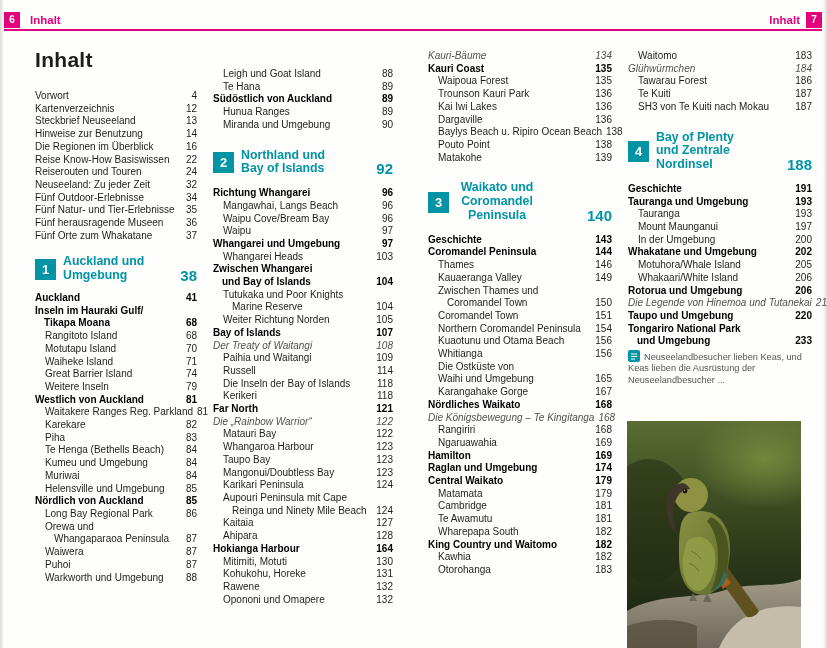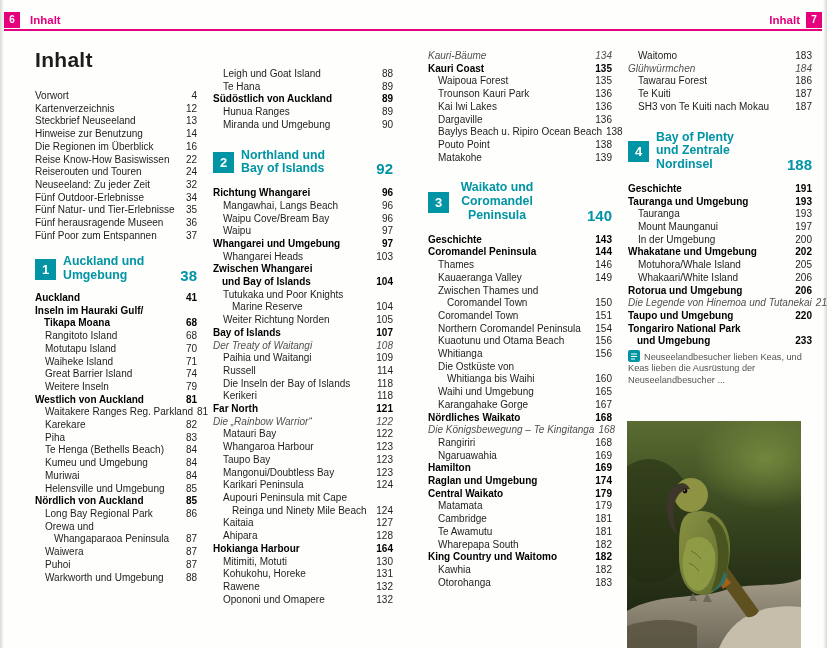--- a/index.html
+++ b/index.html
@@ -116,21 +116,21 @@
         </div>
         <div class="entry ind0">
           <span class="lbl">Fünf Natur- und Tier-Erlebnisse</span>
           <span class="pg">35</span>
         </div>
         <div class="entry ind0">
           <span class="lbl">Fünf herausragende Museen</span>
           <span class="pg">36</span>
         </div>
         <div class="entry ind0">
-          <span class="lbl">Fünf Poor zum Entspannen</span>
+          <span class="lbl">Fünf Orte zum Whakatane</span>
           <span class="pg">37</span>
         </div>
       </div>
     <div class="chapter ch1">
       <div class="chnum">1</div>
       <div class="chtitle">Auckland und Umgebung</div>
       <div class="chpage">38</div>
     </div>
     <div>
         <div class="entry b ind0">
@@ -466,24 +466,20 @@
         <div class="entry ind1">
           <span class="lbl">Kuaotunu und Otama Beach</span>
           <span class="pg">156</span>
         </div>
         <div class="entry ind1">
           <span class="lbl">Whitianga</span>
           <span class="pg">156</span>
         </div>
         <div class="entry ind1 multi">
           <div class="l1"><span class="lbl">Die Ostküste von</span></div>
-          <div class="l2">
-            <span class="lbl">Whitianga bis Waihi</span>
-            <span class="pg">160</span>
-          </div>
         </div>
         <div class="entry ind1">
           <span class="lbl">Waihi und Umgebung</span>
           <span class="pg">165</span>
         </div>
         <div class="entry ind1">
           <span class="lbl">Karangahake Gorge</span>
           <span class="pg">167</span>
         </div>
         <div class="entry b ind0">

